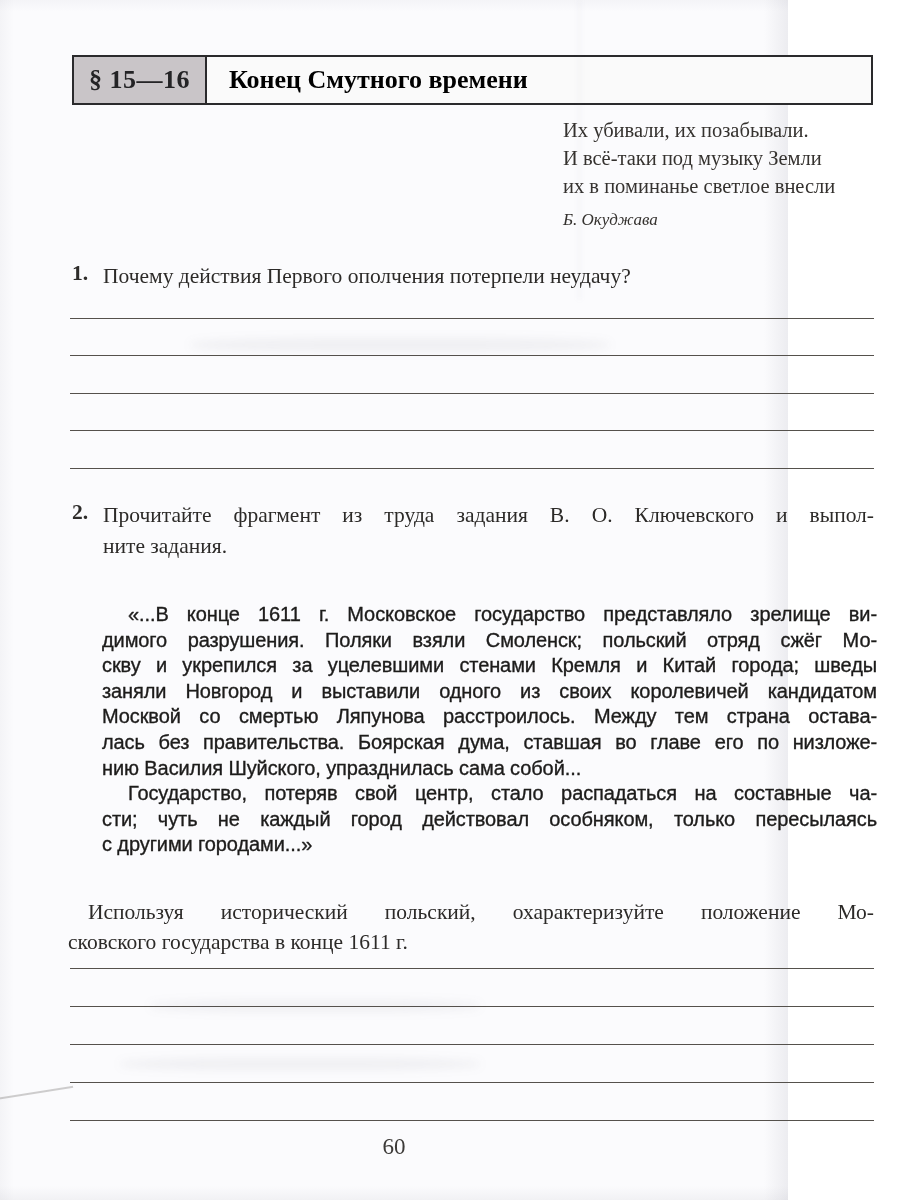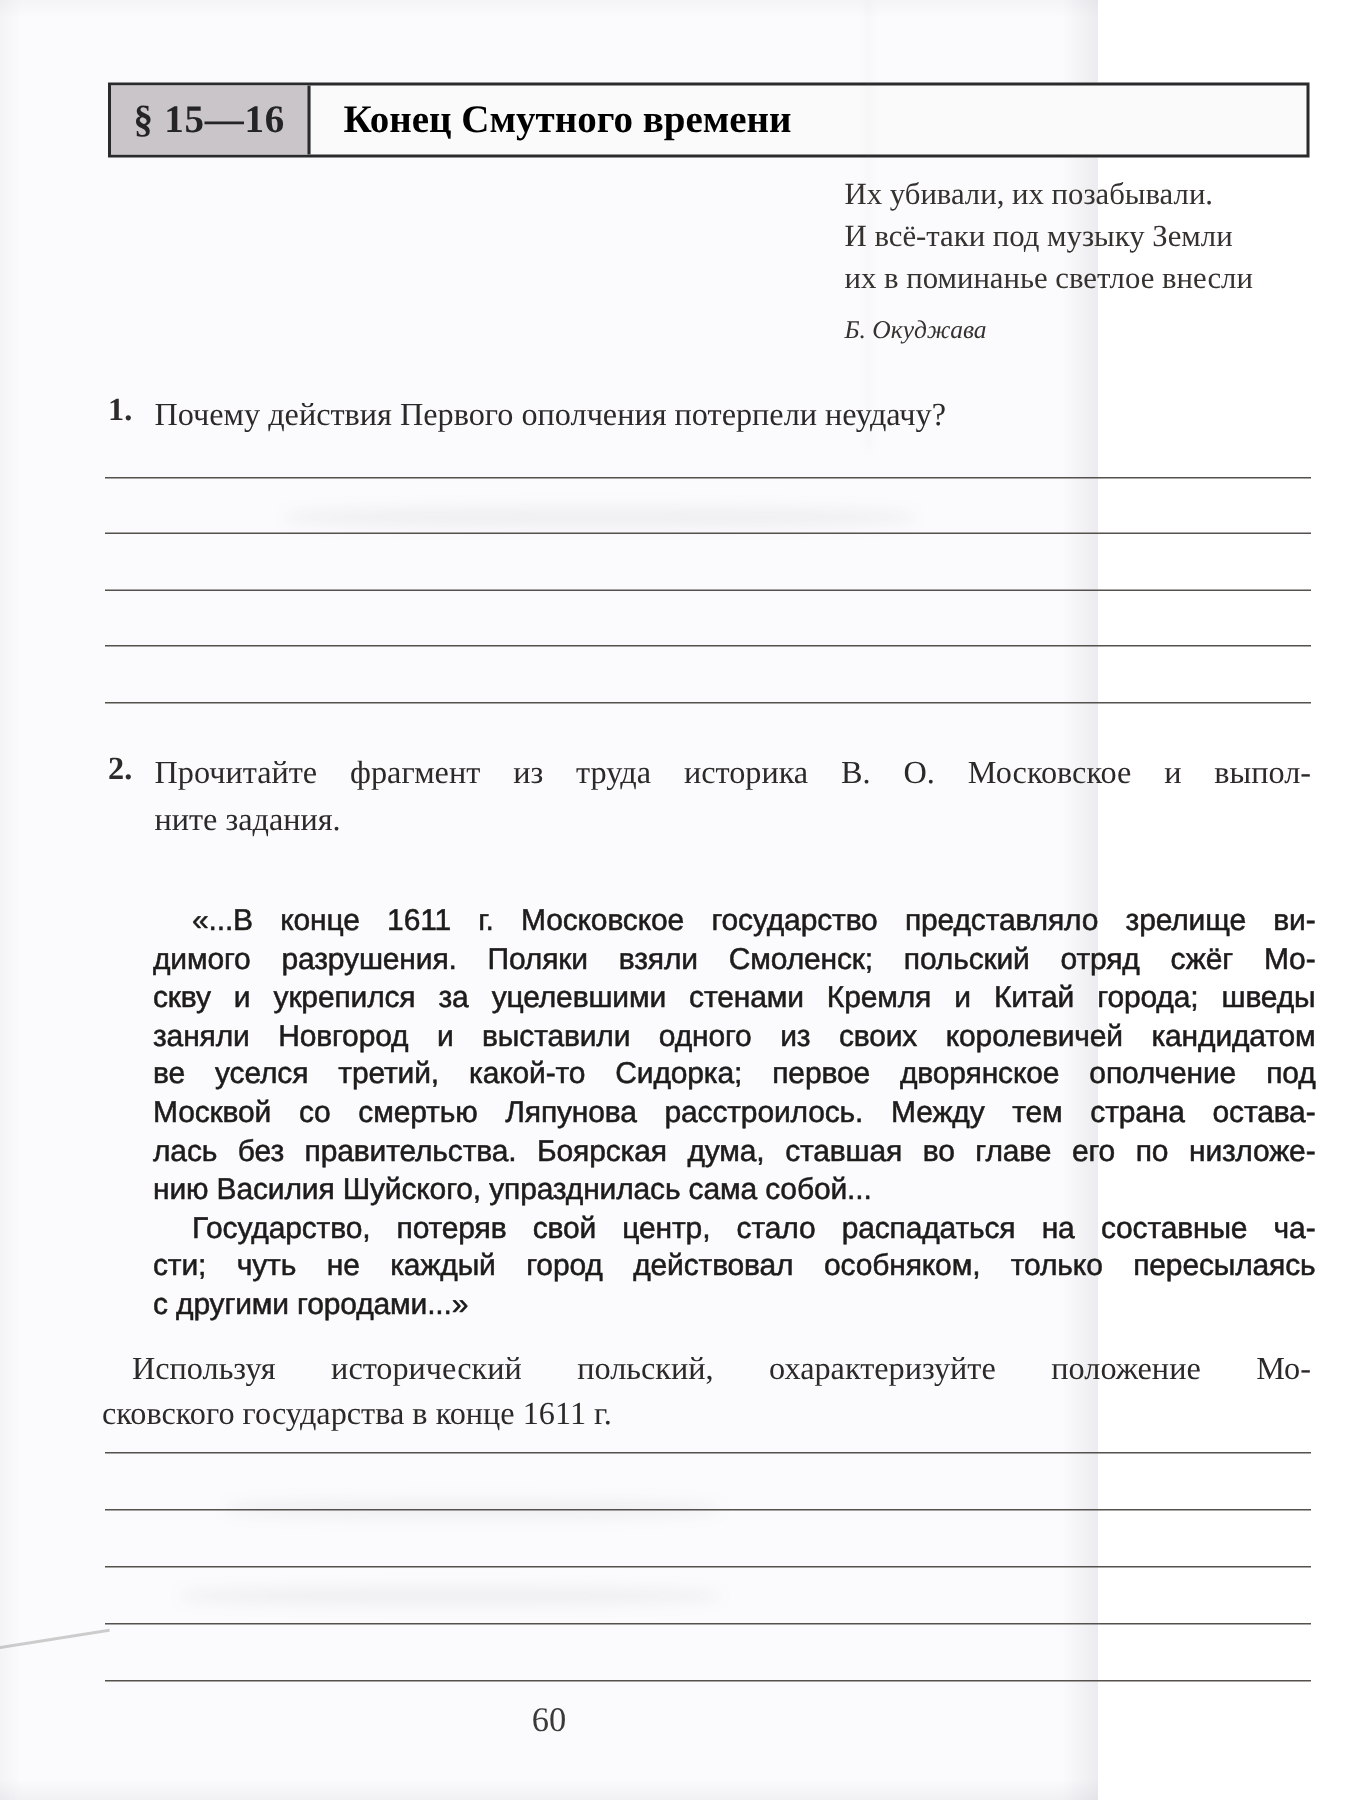--- a/index.html
+++ b/index.html
@@ -2,21 +2,21 @@
 <html lang="ru"><head>
 <meta charset="utf-8">
 <style>
   html,body{margin:0;padding:0;}
   body{
     width:900px;height:1200px;overflow:hidden;
     font-family:"Liberation Serif", serif;
     color:#2e2c2a;
   }
   .page{
-    position:relative;width:732px;height:1200px;
+    position:relative;width:788px;height:1200px;
     background:
       linear-gradient(90deg, rgba(125,125,140,.06) 0, rgba(0,0,0,0) 14px),
       linear-gradient(270deg, rgba(115,115,135,.11) 0, rgba(0,0,0,0) 24px),
       linear-gradient(180deg, rgba(120,120,135,.05) 0, rgba(0,0,0,0) 12px),
       linear-gradient(0deg, rgba(110,110,125,.07) 0, rgba(0,0,0,0) 14px),
       #fbfbfd;
   }
   
   .header-box{
     position:absolute;left:72px;top:55px;width:801px;height:50px;
@@ -100,32 +100,31 @@
       <div class="rule"></div>
       <div class="rule"></div>
       <div class="rule"></div>
       <div class="rule"></div>
       <div class="rule"></div>
     </div>
 
   <div class="question" style="left:72px;top:500px;width:802px;">
     <div class="q-number">2.</div>
     <div class="q-text">
-        <div class="sline first">Прочитайте фрагмент из труда историка В. О. Московское и выпол-</div>
+        <div class="sline first">Прочитайте фрагмент из труда задания В. О. Ключевского и выпол-</div>
         <div class="sline last">ните задания.</div>
       </div>
   </div>
 
   <div class="quote" style="top:602px;">
     <div class="quote-para1">
         <div class="qline first">«...В конце 1611 г. Московское государство представляло зрелище ви-</div>
         <div class="qline">димого разрушения. Поляки взяли Смоленск; польский отряд сжёг Мо-</div>
         <div class="qline">скву и укрепился за уцелевшими стенами Кремля и Китай города; шведы</div>
         <div class="qline">заняли Новгород и выставили одного из своих королевичей кандидатом</div>
-        <div class="qline">ве уселся третий, какой-то Сидорка; первое дворянское ополчение под</div>
         <div class="qline">Москвой со смертью Ляпунова расстроилось. Между тем страна остава-</div>
         <div class="qline">лась без правительства. Боярская дума, ставшая во главе его по низложе-</div>
         <div class="qline last">нию Василия Шуйского, упразднилась сама собой...</div>
       </div>
     <div class="quote-para2">
         <div class="qline first">Государство, потеряв свой центр, стало распадаться на составные ча-</div>
         <div class="qline">сти; чуть не каждый город действовал особняком, только пересылаясь</div>
         <div class="qline last">с другими городами...»</div>
       </div>
   </div>

